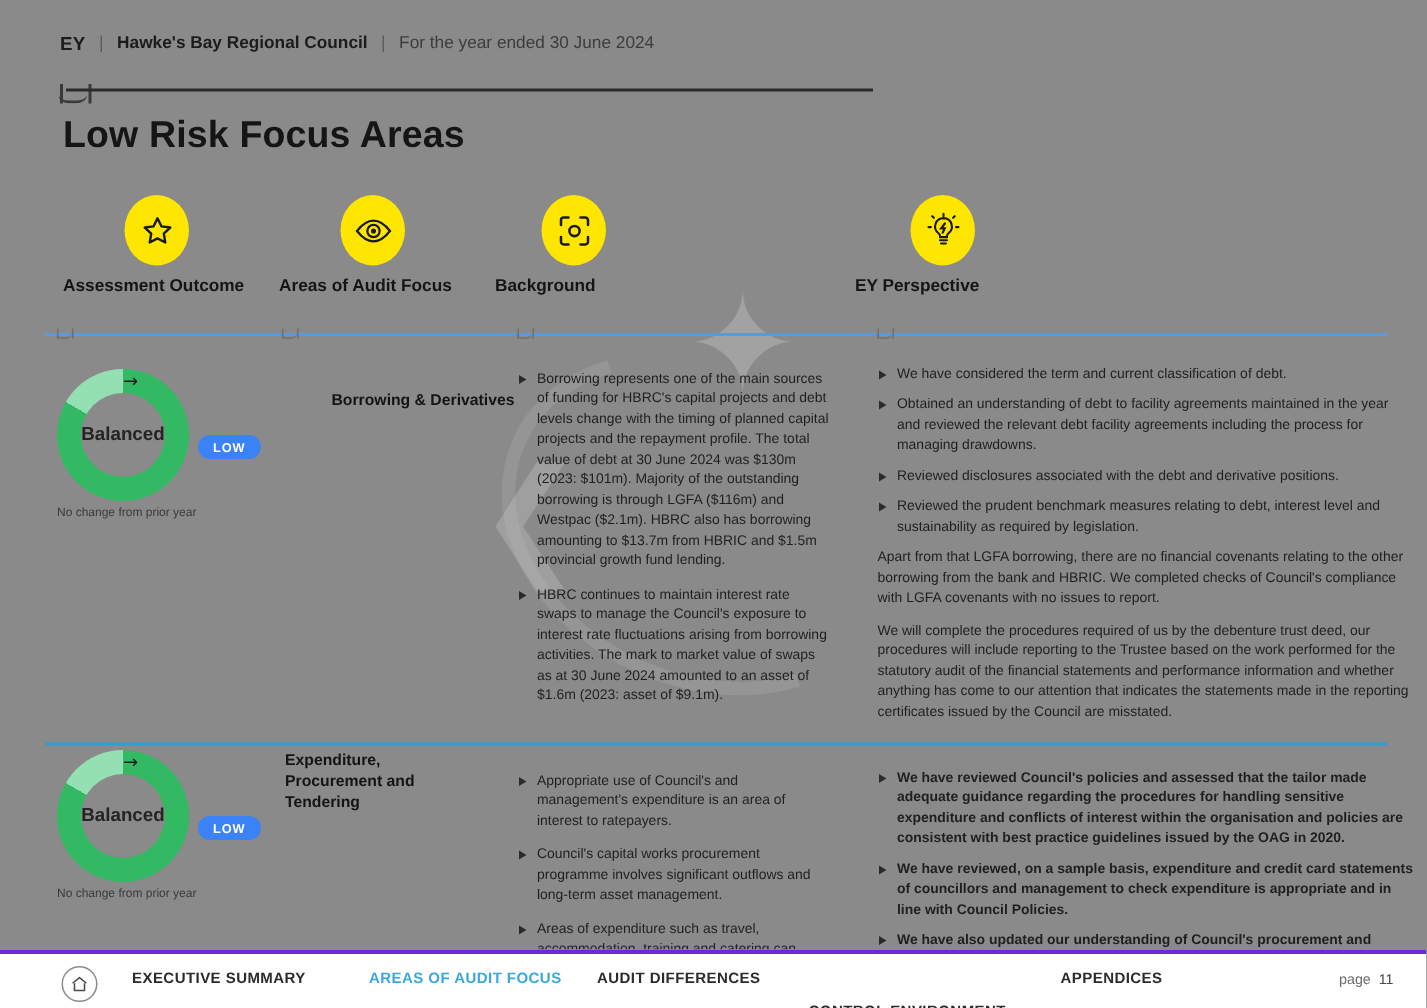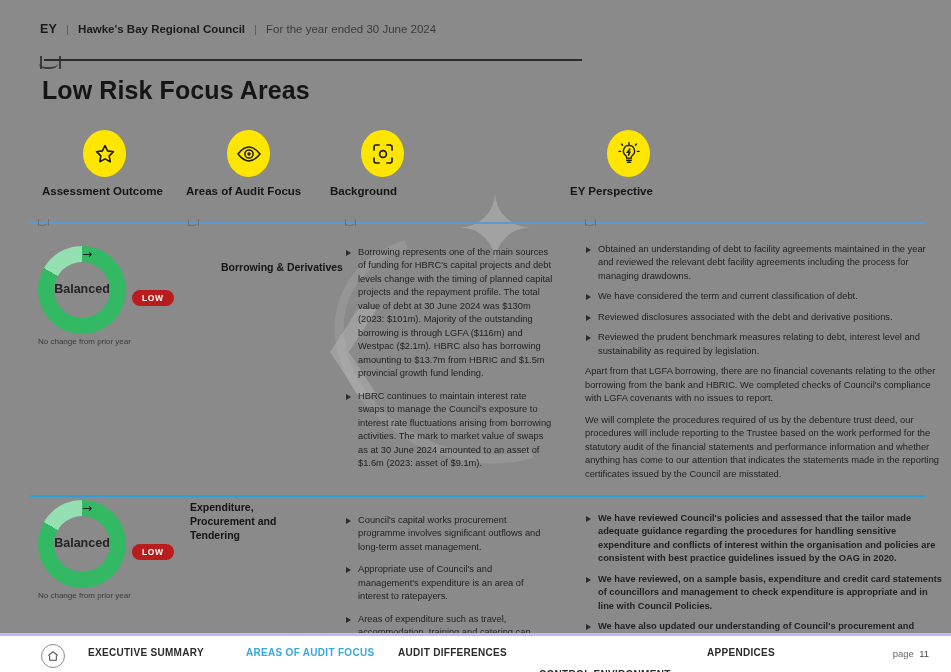--- a/index.html
+++ b/index.html
@@ -215,21 +215,21 @@
   .gauge-caption {
     margin-top: 3px;
     font-size: 8px;
     color: #3a3a3a;
     width: 110px;
     line-height: 1.2;
   }
   .risk-badge {
     position: absolute;
     left: 94px; top: 44px;
-    background: #b91c1c;
+    background: #3b82f6;
     color: #ffffff;
     font-size: 8.5px;
     font-weight: bold;
     letter-spacing: .6px;
     border-radius: 9px;
     padding: 3px 10px;
   }
 
   .focus-title {
     font-size: 10.5px;
@@ -267,21 +267,21 @@
     margin: 0 0 8px 0;
   }
   ul.bullets.tight li { margin-bottom: 7px; }
 
   
   .footer {
     position: absolute;
     left: 0; bottom: 0;
     width: 951px; height: 36px;
     background: #ffffff;
-    border-top: 3px solid #c4b5fd;
+    border-top: 3px solid #6d28d9;
     z-index: 5;
   }
   .footer-home {
     position: absolute;
     left: 41px; top: 8px;
     width: 22px; height: 22px;
     border: 1px solid #8c8c8c;
     border-radius: 50%;
     display: flex;
     align-items: center;
@@ -397,22 +397,22 @@
 
 <div class="cell" style="left:345px; top:246px; width:210px;">
   <ul class="bullets">
     <li>Borrowing represents one of the main sources of funding for HBRC's capital projects and debt levels change with the timing of planned capital projects and the repayment profile. The total value of debt at 30 June 2024 was $130m (2023: $101m). Majority of the outstanding borrowing is through LGFA ($116m) and Westpac ($2.1m). HBRC also has borrowing amounting to $13.7m from HBRIC and $1.5m provincial growth fund lending.</li>
     <li>HBRC continues to maintain interest rate swaps to manage the Council's exposure to interest rate fluctuations arising from borrowing activities. The mark to market value of swaps as at 30 June 2024 amounted to an asset of $1.6m (2023: asset of $9.1m).</li>
   </ul>
 </div>
 
 <div class="cell" style="left:585px; top:243px; width:358px;">
   <ul class="bullets tight">
+    <li>We have considered the term and current classification of debt.</li>
     <li>Obtained an understanding of debt to facility agreements maintained in the year and reviewed the relevant debt facility agreements including the process for managing drawdowns.</li>
-    <li>We have considered the term and current classification of debt.</li>
     <li>Reviewed disclosures associated with the debt and derivative positions.</li>
     <li>Reviewed the prudent benchmark measures relating to debt, interest level and sustainability as required by legislation.</li>
   </ul>
   <p class="ey-para">Apart from that LGFA borrowing, there are no financial covenants relating to the other borrowing from the bank and HBRIC. We completed checks of Council's compliance with LGFA covenants with no issues to report.</p>
   <p class="ey-para">We will complete the procedures required of us by the debenture trust deed, our procedures will include reporting to the Trustee based on the work performed for the statutory audit of the financial statements and performance information and whether anything has come to our attention that indicates the statements made in the reporting certificates issued by the Council are misstated.</p>
 </div>
 
 <div class="cell" style="left:38px; top:500px; width:145px;">
   <div class="gauge-wrap">
     <div class="gauge"></div>
@@ -420,22 +420,22 @@
     <div class="gauge-text">Balanced</div>
   </div>
   <div class="gauge-caption">No change from prior year</div>
   <div class="risk-badge">LOW</div>
 </div>
 
 <div class="cell focus-title" style="left:190px; top:500px; width:130px;">Expenditure, Procurement and Tendering</div>
 
 <div class="cell" style="left:345px; top:514px; width:210px;">
   <ul class="bullets">
+    <li>Appropriate use of Council's and management's expenditure is an area of interest to ratepayers.</li>
     <li>Council's capital works procurement programme involves significant outflows and long-term asset management.</li>
-    <li>Appropriate use of Council's and management's expenditure is an area of interest to ratepayers.</li>
     <li>Areas of expenditure such as travel, accommodation, training and catering can present opportunities for personal benefit (or perceived personal benefit).</li>
   </ul>
 </div>
 
 <div class="cell" style="left:585px; top:512px; width:358px;font-weight:bold;">
   <ul class="bullets tight">
     <li>We have reviewed Council's policies and assessed that the tailor made adequate guidance regarding the procedures for handling sensitive expenditure and conflicts of interest within the organisation and policies are consistent with best practice guidelines issued by the OAG in 2020.</li>
     <li>We have reviewed, on a sample basis, expenditure and credit card statements of councillors and management to check expenditure is appropriate and in line with Council Policies.</li>
     <li>We have also updated our understanding of Council's procurement and contract tendering processes and tested a sample of procurements to ensure they follow Policies appropriately.</li>
   </ul>

